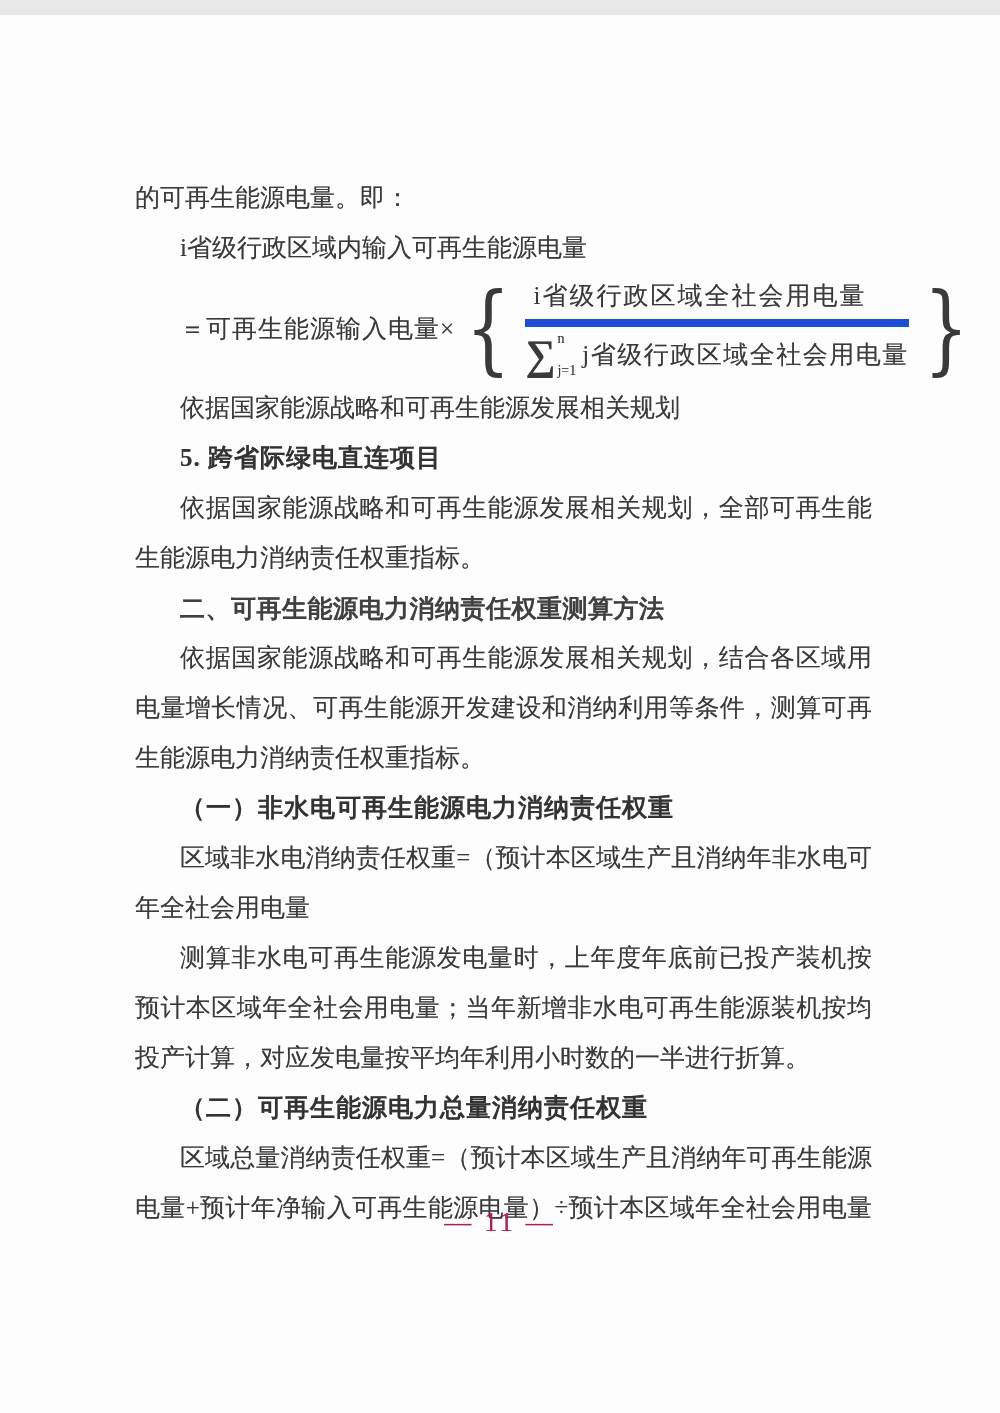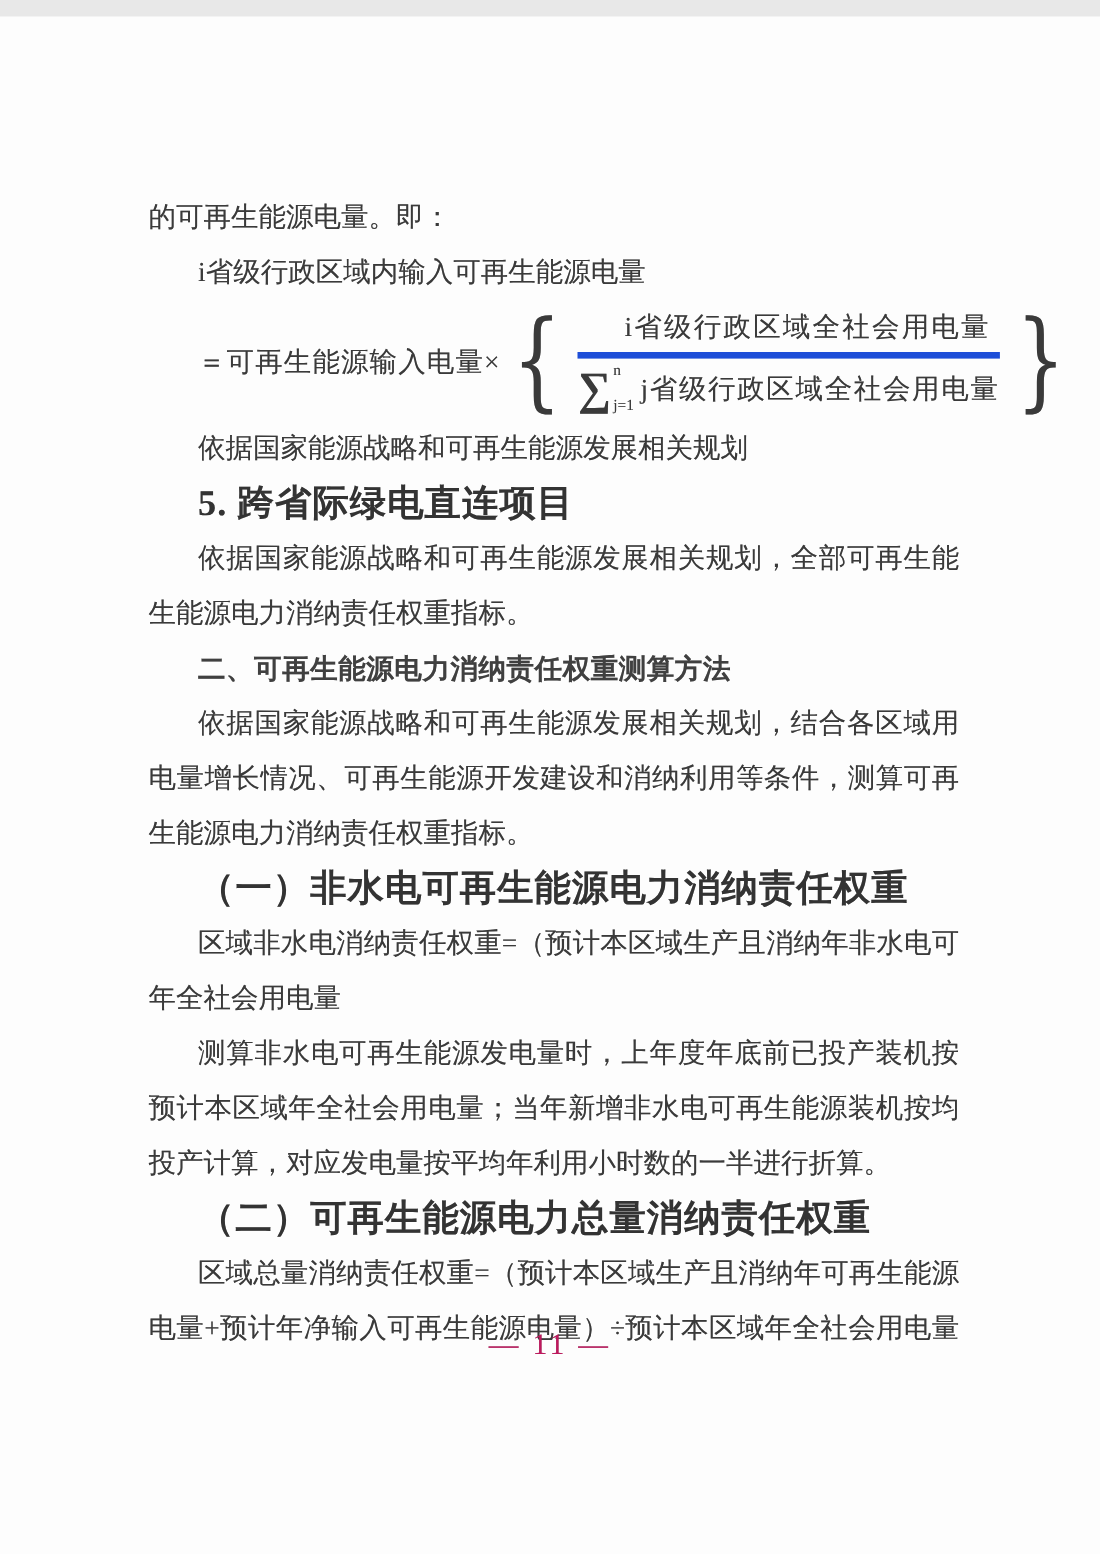--- a/index.html
+++ b/index.html
@@ -41,21 +41,21 @@
     font-weight: 700;
     font-size: 25px;
     line-height: 50px;
     height: 50px;
     padding-left: 45px;
     color: #404040;
     letter-spacing: 0.5px;
   }
   .h-kai {
     font-weight: 700;
-    font-size: 33px;
+    font-size: 25px;
     line-height: 50px;
     height: 50px;
     padding-left: 45px;
     color: #333333;
     letter-spacing: 1px;
   }
   
   .formula {
     height: 110px;
     display: flex;
@@ -79,23 +79,23 @@
   .f-brace.left  { margin-left: 2px;  margin-right: 4px; }
   .f-brace.right { margin-left: 4px; }
   .f-frac {
     display: inline-flex;
     flex-direction: column;
     align-items: center;
     margin: 0 2px;
   }
   .f-num {
     align-self: stretch;
-    text-align: right;
+    text-align: left;
     padding: 0 8px 7px 8px;
-    border-bottom: 6px solid #1d4ed8;
+    border-bottom: 8px solid #1d4ed8;
     letter-spacing: 2px;
     white-space: nowrap;
   }
   .f-den {
     display: inline-flex;
     align-items: center;
     padding-top: 5px;
     white-space: nowrap;
   }
   .f-sigma {

